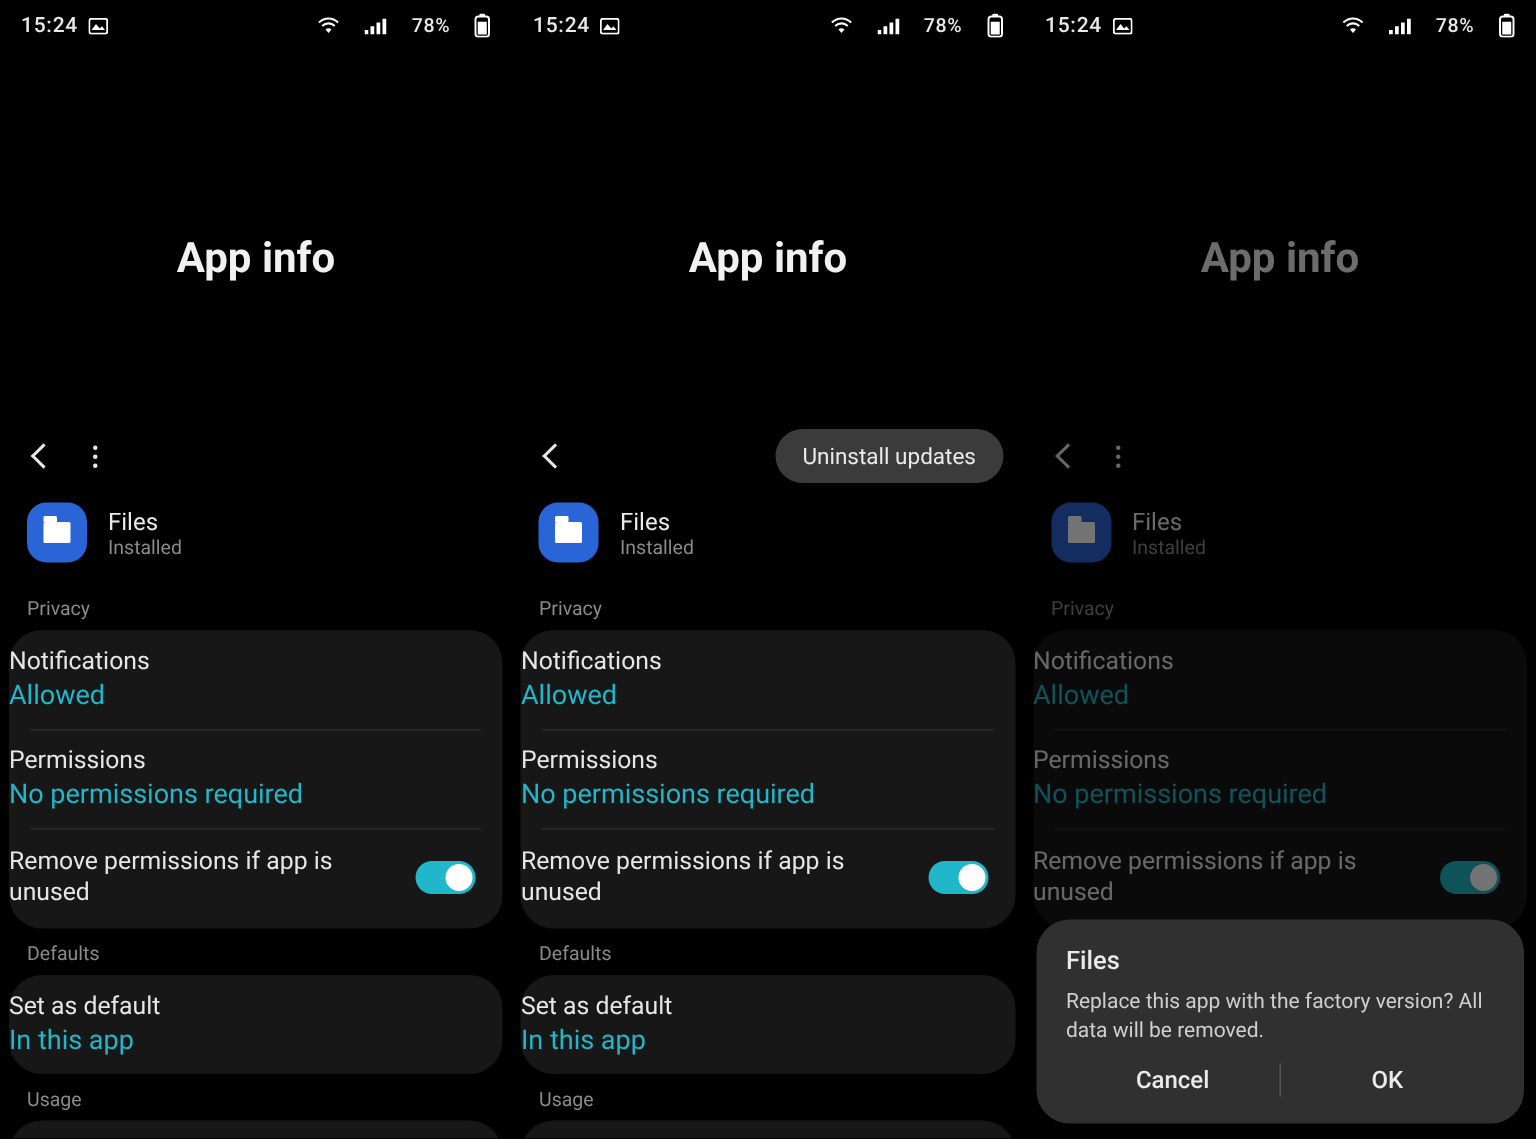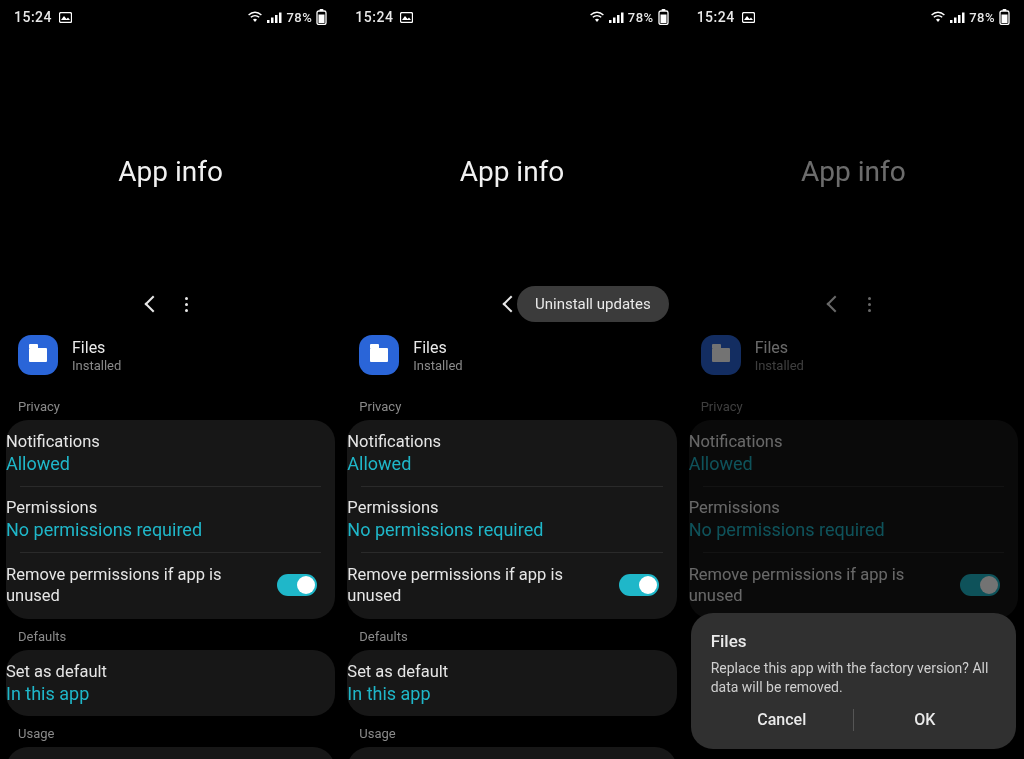--- a/index.html
+++ b/index.html
@@ -3,25 +3,25 @@
 <meta charset="utf-8">
 <style>
   * { box-sizing: border-box; margin: 0; padding: 0; }
   html, body { background: #000; width: 1024px; height: 759px; overflow: hidden; font-family: -apple-system, "Segoe UI", Roboto, sans-serif; color: #e8e8e8; }
   .wrap { display: flex; width: 1024px; height: 759px; }
   .phone { width: 341.33px; height: 759px; background: #000; position: relative; overflow: hidden; }
   .phone + .phone { border-left: 0px solid transparent; }
   
   .status { display: flex; justify-content: space-between; align-items: center; height: 30px; padding: 4px 14px 0 14px; font-size: 14px; font-weight: 500; letter-spacing: .5px; }
   .status-left { display: flex; align-items: center; gap: 7px; }
-  .status-right { display: flex; align-items: center; gap: 4px; }
+  .status-right { display: flex; align-items: center; gap: 16px; }
   .status .pct { font-size: 13px; }
   .ico { display: inline-flex; align-items: center; justify-content: center; }
-  .big-title { font-size: 28px; font-weight: 400; text-align: center; margin-top: 125px; margin-bottom: 95px; color: #f1f1f1; }
-  .toolbar { display: flex; align-items: center; justify-content: center; height: 42px; padding: 0 14px 0 12px; position: relative; }
+  .big-title { font-size: 28px; font-weight: 700; text-align: center; margin-top: 125px; margin-bottom: 95px; color: #f1f1f1; }
+  .toolbar { display: flex; align-items: center; justify-content: flex-start; height: 42px; padding: 0 14px 0 12px; position: relative; }
   .toolbar .back-btn { width: 34px; height: 34px; display: flex; align-items: center; justify-content: center; cursor: pointer; }
   .toolbar .more-btn { width: 34px; height: 34px; display: flex; align-items: center; justify-content: center; cursor: pointer; }
   .dots { display: flex; flex-direction: column; gap: 3px; }
   .dots span { width: 3px; height: 3px; background: #e8e8e8; border-radius: 50%; }
   .chev { width: 12px; height: 12px; border-left: 2px solid #e8e8e8; border-bottom: 2px solid #e8e8e8; transform: rotate(45deg); }
   
   .chip { position: absolute; right: 14px; top: 50%; transform: translateY(-50%); background: #3b3b3b; color: #eaeaea; padding: 9px 18px; border-radius: 22px; font-size: 15px; cursor: pointer; }
   
   .app-row { display: flex; align-items: center; gap: 14px; padding: 10px 18px 14px 18px; }
   .app-icon { width: 40px; height: 40px; border-radius: 13px; background: #2a65d8; display: flex; align-items: center; justify-content: center; }

